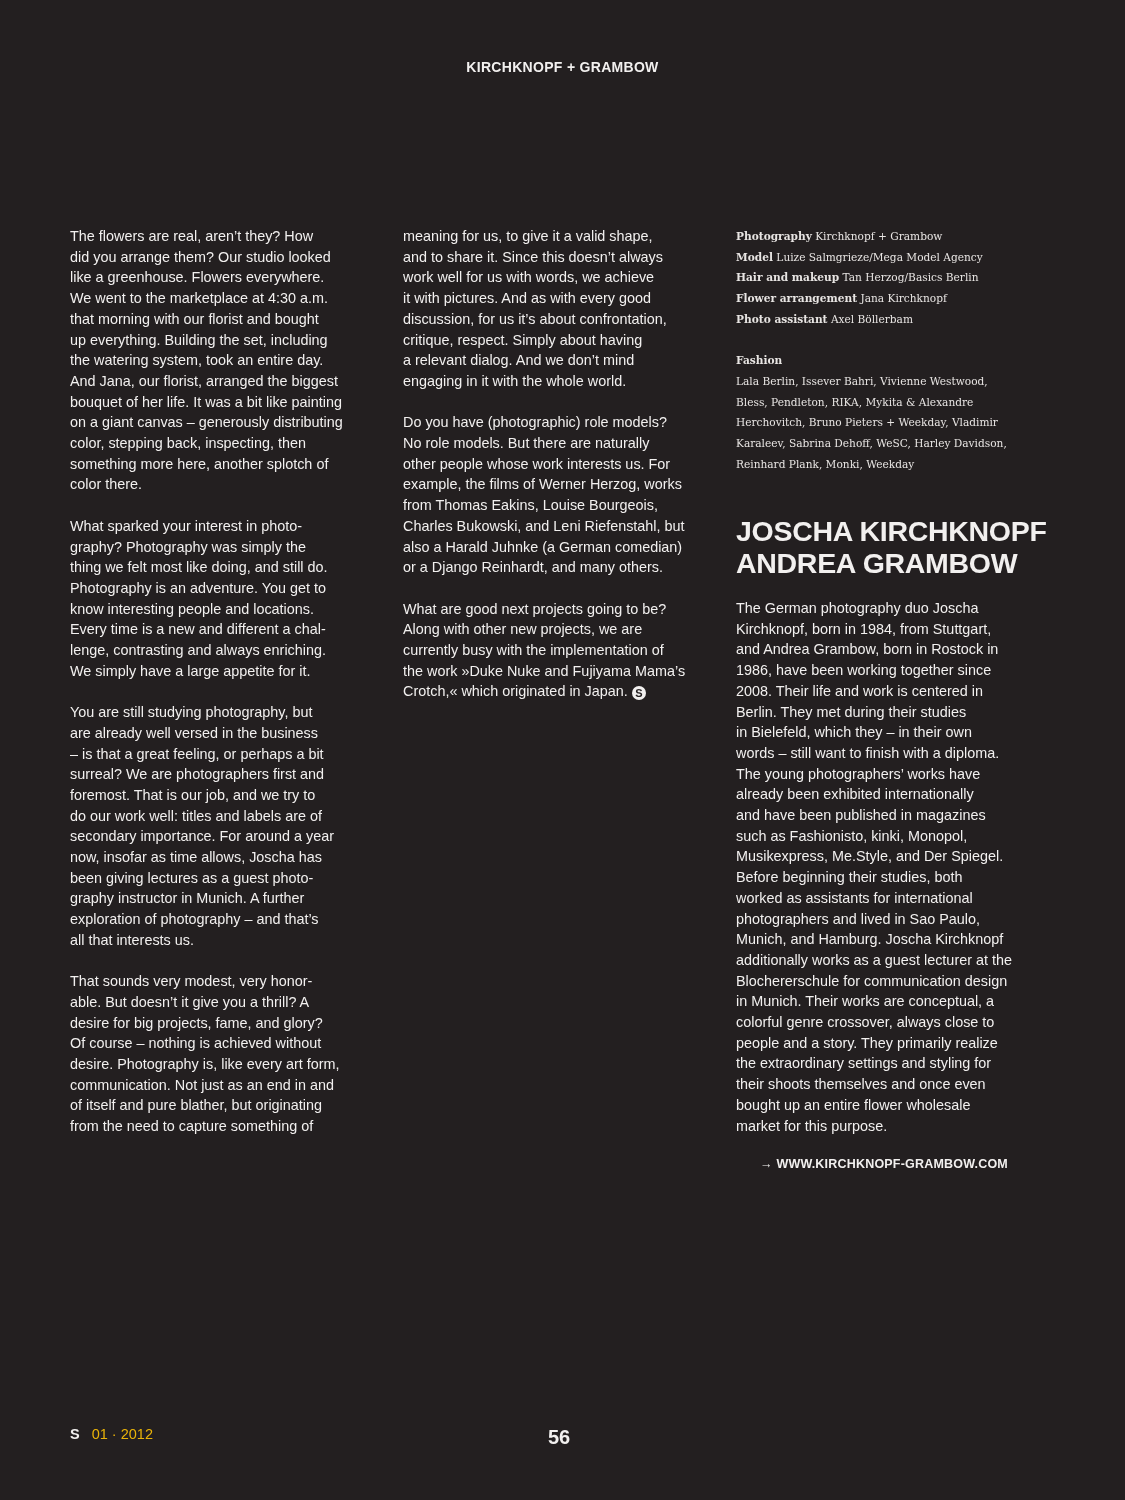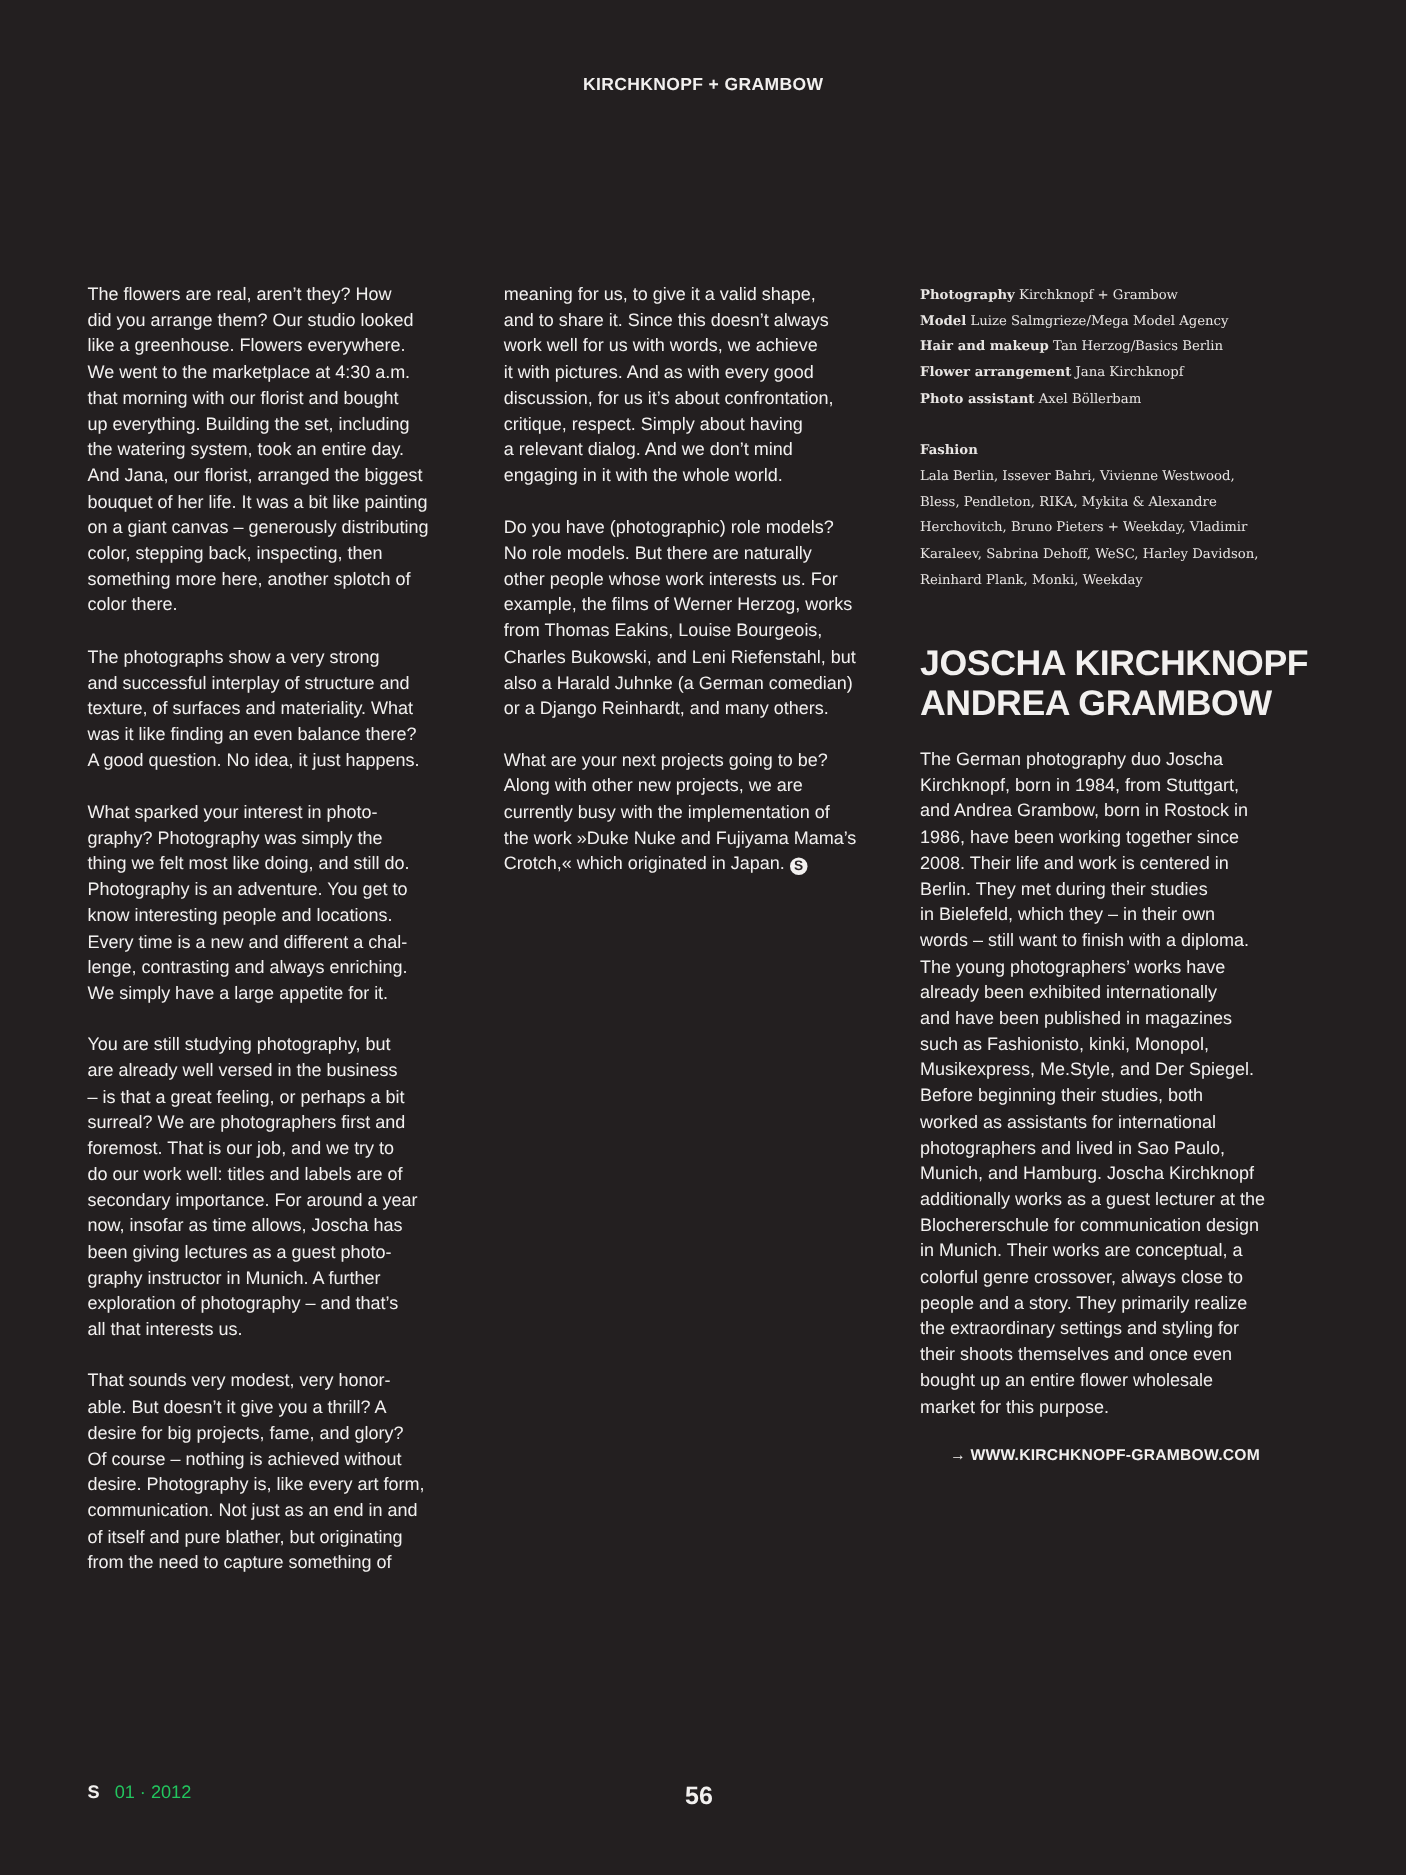--- a/index.html
+++ b/index.html
@@ -49,21 +49,21 @@
     .end-mark {
       display: inline-block; width: 14px; height: 14px; border-radius: 50%;
       background: #f2f0ef; color: #231f20; font-weight: bold; font-size: 11px;
       line-height: 14px; text-align: center; vertical-align: -1px;
     }
     .footer-left {
       position: absolute; top: 1426px; left: 70px;
       font-size: 14.5px;
     }
     .footer-left .mag { font-weight: bold; margin-right: 8px; }
-    .footer-left .issue { color: #22c55e; }
+    .footer-left .issue { color: #eab308; }
     .footer-page {
       position: absolute; top: 1426px; left: 548px;
       font-weight: bold; font-size: 20px;
     }
   </style>
 </head>
 <body>
 
 <div class="running-head">KIRCHKNOPF + GRAMBOW</div>
 
@@ -74,25 +74,20 @@
 We went to the marketplace at 4:30 a.m.
 that morning with our florist and bought
 up everything. Building the set, including
 the watering system, took an entire day.
 And Jana, our florist, arranged the biggest
 bouquet of her life. It was a bit like painting
 on a giant canvas – generously distributing
 color, stepping back, inspecting, then
 something more here, another splotch of
 color there.</span></p>
-  <p class="para"><span class="q">The photographs show a very strong
-and successful interplay of structure and
-texture, of surfaces and materiality. What
-was it like finding an even balance there?</span><span>
-A good question. No idea, it just happens.</span></p>
   <p class="para"><span class="q">What sparked your interest in photo-
 graphy?</span><span> Photography was simply the
 thing we felt most like doing, and still do.
 Photography is an adventure. You get to
 know interesting people and locations.
 Every time is a new and different a chal-
 lenge, contrasting and always enriching.
 We simply have a large appetite for it.</span></p>
   <p class="para"><span class="q">You are still studying photography, but
 are already well versed in the business
@@ -126,21 +121,21 @@
 a relevant dialog. And we don’t mind
 engaging in it with the whole world.</span></p>
   <p class="para"><span class="q">Do you have (photographic) role models?</span><span>
 No role models. But there are naturally
 other people whose work interests us. For
 example, the films of Werner Herzog, works
 from Thomas Eakins, Louise Bourgeois,
 Charles Bukowski, and Leni Riefenstahl, but
 also a Harald Juhnke (a German comedian)
 or a Django Reinhardt, and many others.</span></p>
-  <p class="para"><span class="q">What are your next projects going to be?</span><span>
+  <p class="para"><span class="q">What are good next projects going to be?</span><span>
 Along with other new projects, we are
 currently busy with the implementation of
 the work »Duke Nuke and Fujiyama Mama’s
 Crotch,« which originated in Japan. </span><span class="end-mark">S</span></p>
 </div>
 
 <div class="credits">
   <div><span class="label">Photography</span> <span>Kirchknopf + Grambow</span></div>
   <div><span class="label">Model</span> <span>Luize Salmgrieze/Mega Model Agency</span></div>
   <div><span class="label">Hair and makeup</span> <span>Tan Herzog/Basics Berlin</span></div>

